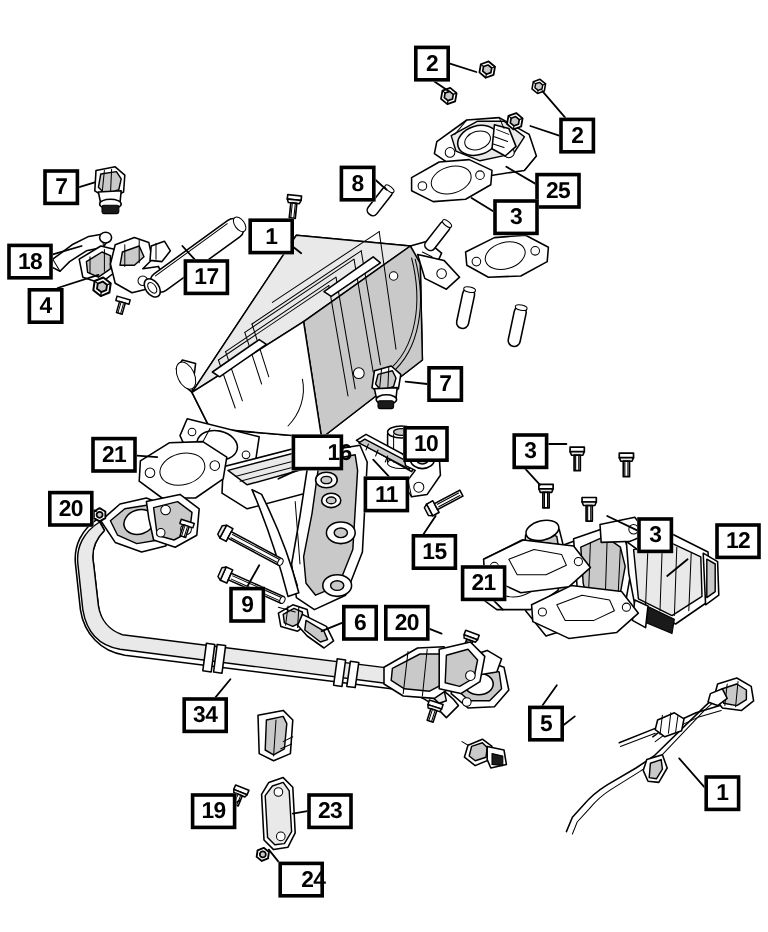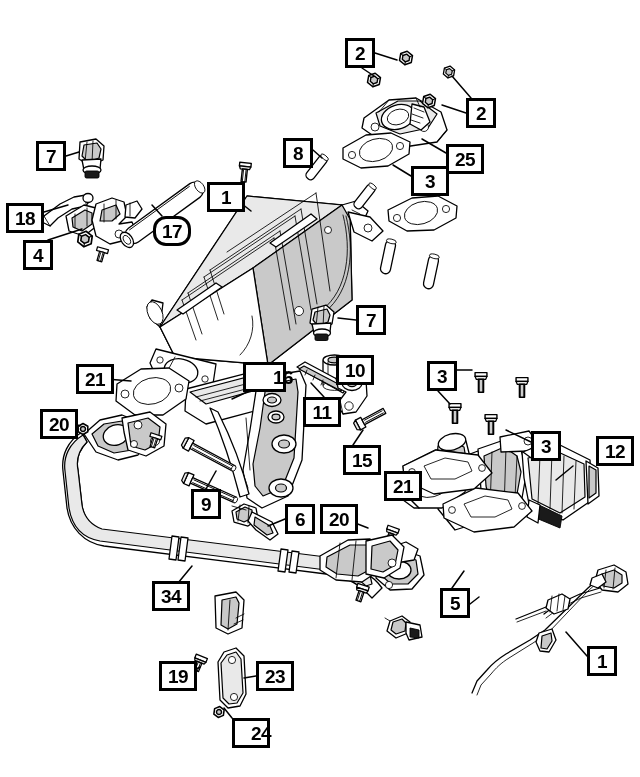--- a/index.html
+++ b/index.html
@@ -586,21 +586,21 @@
 
   <div id="callout-layer">
       <div class="callout w1" style="left: 345px; top: 38px;">2</div>
       <div class="callout w1" style="left: 466px; top: 98px;">2</div>
       <div class="callout w2" style="left: 446px; top: 144px;">25</div>
       <div class="callout w1" style="left: 283px; top: 138px;">8</div>
       <div class="callout w2" style="left: 411px; top: 166px;">3</div>
       <div class="callout w1" style="left: 36px; top: 141px;">7</div>
       <div class="callout w2" style="left: 207px; top: 182px;">1</div>
       <div class="callout w2" style="left: 6px; top: 203px;">18</div>
-      <div class="callout w2" style="left: 153px; top: 216px; border-radius: 13px;">17</div>
+      <div class="callout w2" style="left: 153px; top: 216px;">17</div>
       <div class="callout w1" style="left: 23px; top: 240px;">4</div>
       <div class="callout w1" style="left: 356px; top: 305px;">7</div>
       <div class="callout w2" style="left: 336px; top: 355px;">10</div>
       <div class="callout w2" style="left: 76px; top: 364px;">21</div>
       <div class="callout w2" style="left: 243px; top: 362px; padding-left: 37px;">16</div>
       <div class="callout w1" style="left: 427px; top: 361px;">3</div>
       <div class="callout w2" style="left: 303px; top: 397px;">11</div>
       <div class="callout w2" style="left: 568px; top: 436px; margin-left: 28px;">12</div>
       <div class="callout w2" style="left: 40px; top: 409px;">20</div>
       <div class="callout w1" style="left: 531px; top: 431px;">3</div>

